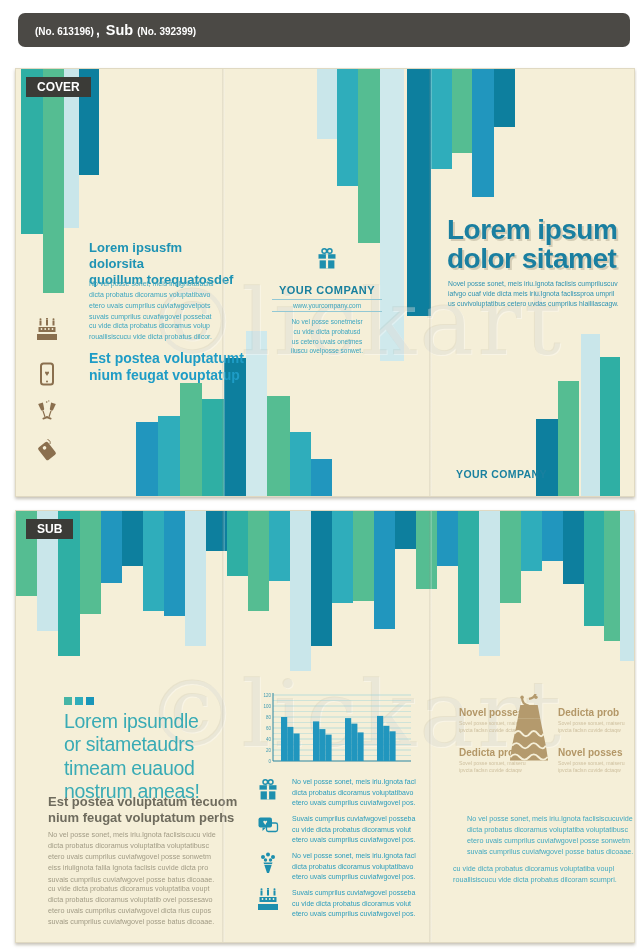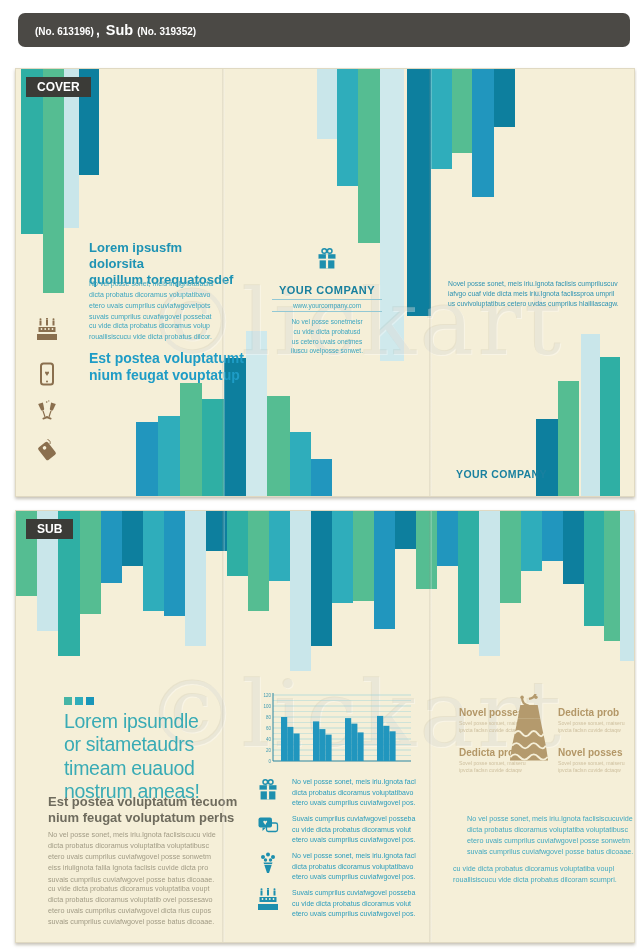--- a/index.html
+++ b/index.html
@@ -71,21 +71,21 @@
   .note-squares span{width:7px;height:7px;display:block;}
   .note-text{font-size:13.5px;color:#8a8475;line-height:1.28;letter-spacing:-0.2px;}
 </style>
 </head>
 <body>
 
 <div class="header">
   <span class="h-no">(No. 613196)</span>
   <span class="h-sep">,</span>
   <span class="h-sub">Sub</span>
-  <span class="h-no">(No. 319352)</span>
+  <span class="h-no">(No. 392399)</span>
 </div>
 
 <div class="panel" id="panel-cover">
   <div class="panel-label">COVER</div>
   <div id="cover-top-bars">
       <div class="bar" style="left: 5px; width: 22px; height: 165px; background: rgb(47, 175, 164); top: 0px;"></div>
       <div class="bar" style="left: 27px; width: 21px; height: 224px; background: rgb(85, 189, 146); top: 0px;"></div>
       <div class="bar" style="left: 48px; width: 15px; height: 159px; background: rgb(201, 230, 234); top: 0px;"></div>
       <div class="bar" style="left: 63px; width: 20px; height: 106px; background: rgb(13, 127, 158); top: 0px;"></div>
       <div class="bar" style="left: 301px; width: 20px; height: 70px; background: rgb(201, 230, 234); top: 0px;"></div>
@@ -195,20 +195,22 @@
         </g>
       </svg>
     <div class="cv-company">YOUR COMPANY</div>
     <div class="cv-url">www.yourcompany.com</div>
     <div class="cv-cpara pre">No vel posse sonetmeisr
 cu vide dicta probatusd
 us cetero uvais onetmes
 iluscu ovelposse sonwet.</div>
   </div>
 
+  <div class="abs cv-title pre">Lorem ipsum
+dolor sitamet</div>
   <div class="abs cv-rpara pre">Novel posse sonet, meis iriu.Ignota faclisis cumpriluscuv
 iafvgo cuaf vide dicta meis iriu.Ignota faclissproa umpril
 us cuvivoluptatibus cetero uvdas cumprilus hlaililascagw.</div>
   <div class="abs cv-rcompany">YOUR COMPANY</div>
 </div>
 
 <div class="panel" id="panel-sub">
   <div class="panel-label">SUB</div>
   <div id="sub-top-bars">
       <div class="bar" style="left: 0px; width: 21px; height: 85px; background: rgb(85, 189, 146); top: 0px;"></div>

